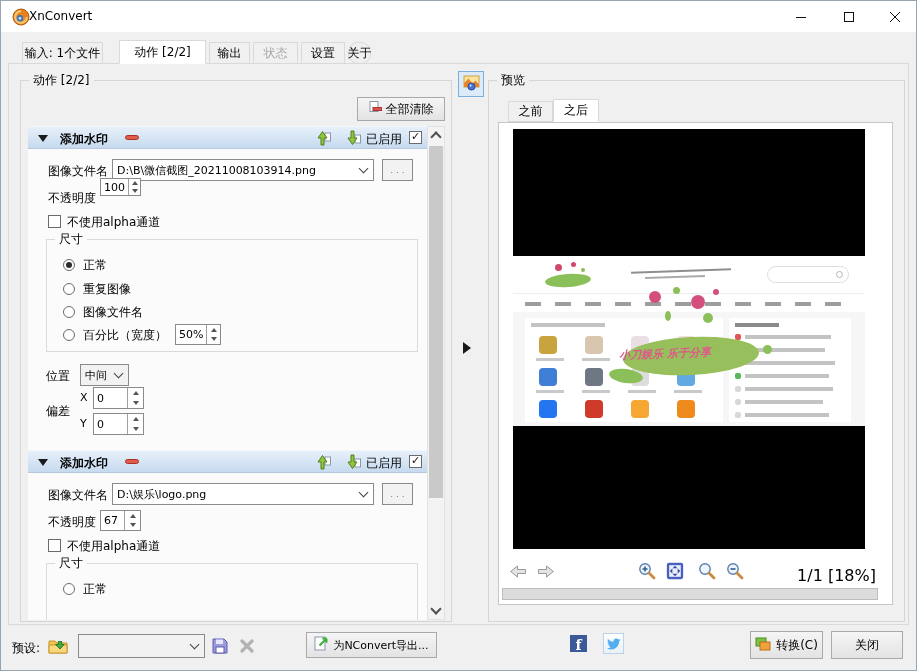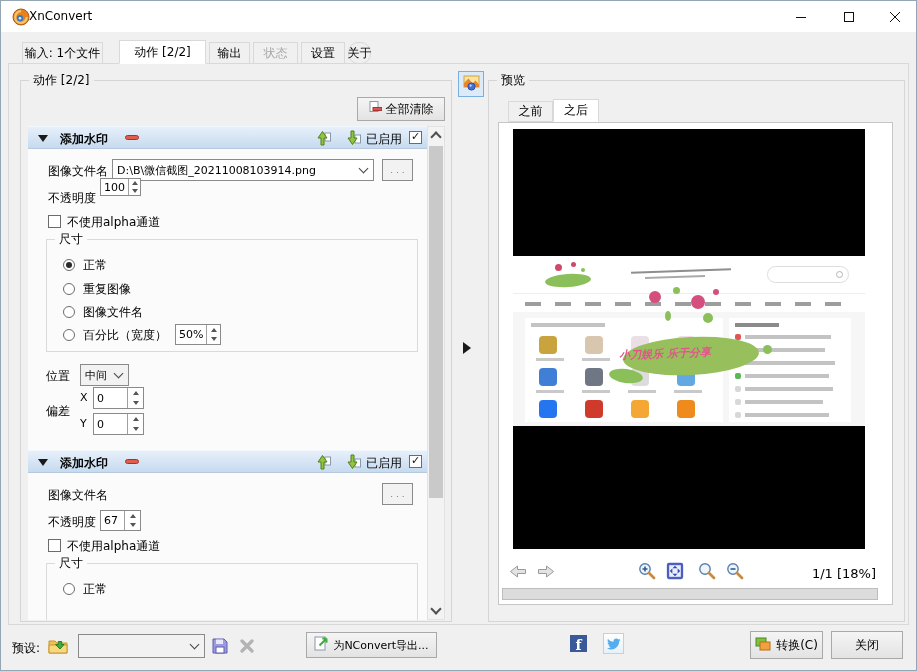--- a/index.html
+++ b/index.html
@@ -74,21 +74,21 @@
   .blk{left:0;width:352px;background:#000;}
   .site{left:0;top:127px;width:352px;height:293px;background:#fff;}
   .navdash{width:16px;height:4px;background:#9d9d9d;}
   .sbar{height:4px;background:#c3c3c3;}
   .appicon{position:absolute;width:18px;height:18px;border-radius:4px;}
   .applbl{position:absolute;width:28px;height:3px;background:#c9c9c9;}
   .dotrow{position:absolute;display:flex;align-items:center;gap:4px;}
   .dot{width:6px;height:6px;border-radius:2px;}
   .hsb{left:502px;top:588px;width:376px;height:12px;background:#dcdcdc;border:1px solid #bdbdbd;z-index:2;}
   .pv-toolbtn{cursor:pointer;display:flex;align-items:center;justify-content:center;}
-  .pageind{font-size:13px;}
+  .pageind{font-size:16px;}
 
   
   .bbtn{display:flex;align-items:center;justify-content:center;gap:5px;background:linear-gradient(#f5f5f5,#e3e3e3);border:1px solid #a9a9a9;cursor:pointer;}
   .fb{background:#3b5998;color:#fff;font-weight:bold;font-family:"DejaVu Serif","Liberation Serif",serif;
       display:flex;align-items:flex-end;justify-content:center;font-size:14px;line-height:14px;cursor:pointer;}
   .tw{background:linear-gradient(#fdfefe,#e8f1f8);border:1px solid #bcd2e8;display:flex;align-items:center;justify-content:center;cursor:pointer;}
 
   .lbl{white-space:nowrap;}
 </style>
 </head>
@@ -275,20 +275,24 @@
         <svg width="14" height="16" viewBox="0 0 14 16">
             <rect x="8" y="5" width="5.5" height="8" fill="#fff" stroke="#8899aa"></rect>
             <path d="M4 1 V8 H1 L5.5 14.5 L10 8 H7 V1 Z" fill="#8dc63f" stroke="#567d1d"></path>
           </svg>
       </div>
       <span class="abs lbl" style="left:338px;top:4px;">已启用</span>
       <div class="abs cb checked" style="left:381px;top:4px;"></div>
     </div>
 
     <span class="abs lbl" style="left:20px;top:361px;">图像文件名</span>
+    <div class="abs combo" style="left:84px;top:357px;width:262px;height:22px;">
+      <span class="txt">D:\娱乐\logo.png</span>
+      <span class="chev"></span>
+    </div>
     <div class="abs combo gray" style="left:354px;top:357px;width:31px;height:22px;justify-content:center;">
       <span style="font-size:9px;color:#777;">. . .</span>
     </div>
 
     <span class="abs lbl" style="left:20px;top:388px;">不透明度</span>
     <div class="abs spin" style="left:72px;top:384px;width:41px;height:21px;">
       <span class="val">67</span>
       <span class="btns">
           <i>
             <span class="tri-up"></span>

